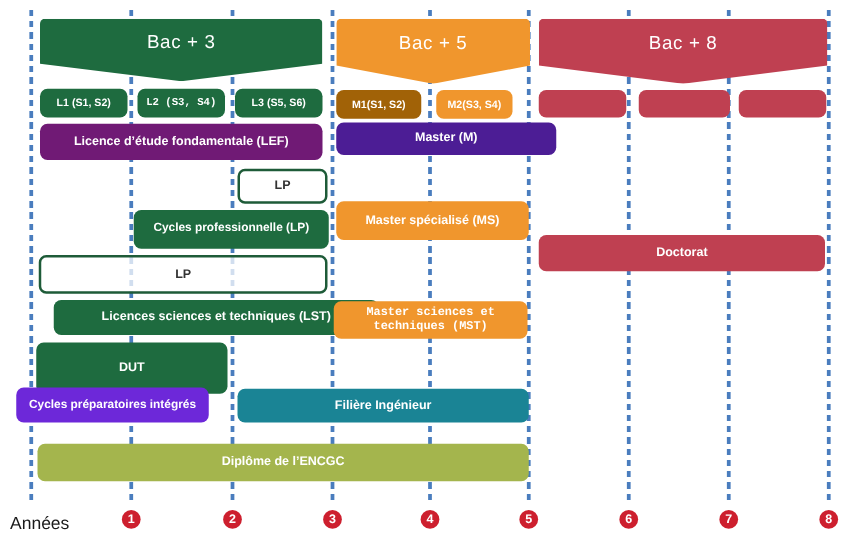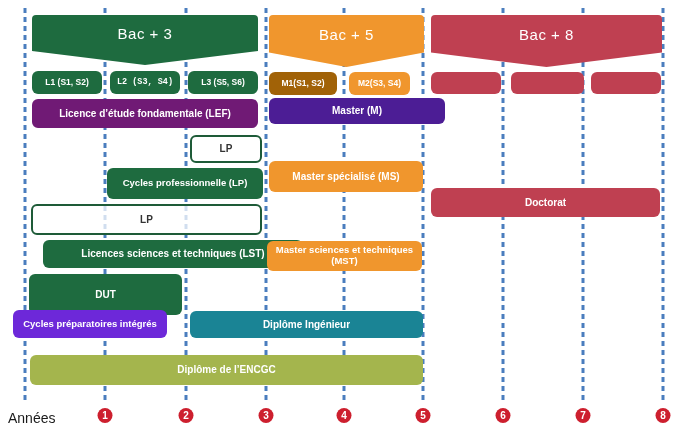--- a/index.html
+++ b/index.html
@@ -103,24 +103,24 @@
     <div class="box sm" style="left: 511px; top: 72px; width: 73px; height: 22px; background: rgb(191, 64, 81);"></div>
     <div class="box sm" style="left: 591px; top: 72px; width: 70px; height: 22px; background: rgb(191, 64, 81);"></div>
     <div class="box" style="left: 32px; top: 99px; width: 226px; height: 29px; background: #701a75;">Licence d’étude fondamentale (LEF)</div>
     <div class="box" style="left: 269px; top: 98px; width: 176px; height: 26px; background: #4c1d95;">Master (M)</div>
     <div class="box white" style="left: 190px; top: 135px; width: 72px; height: 28px; border-color: rgb(30, 91, 56); color: rgb(51, 51, 51);">LP</div>
     <div class="box fit" style="left: 107px; top: 168px; width: 156px; height: 31px; background: rgb(30, 107, 63);">Cycles professionnelle (LP)</div>
     <div class="box" style="left: 269px; top: 161px; width: 154px; height: 31px; background: rgb(240, 150, 45);">Master spécialisé (MS)</div>
     <div class="box white" style="left: 31px; top: 204px; width: 231px; height: 31px; border-color: rgb(30, 91, 56); color: rgb(51, 51, 51);">LP</div>
     <div class="box" style="left: 431px; top: 188px; width: 229px; height: 29px; background: rgb(191, 64, 81);">Doctorat</div>
     <div class="box" style="left: 31px; top: 240px; width: 260px; height: 28px; background: rgb(30, 107, 63); margin-left: 12px;">Licences sciences et techniques (LST)</div>
-    <div class="box wrap" style="left: 267px; top: 241px; width: 155px; height: 30px; background: rgb(240, 150, 45);">Master sciences et techniques (MST)</div>
+    <div class="box wrap" style="left: 267px; top: 241px; width: 155px; height: 30px; background: rgb(240, 150, 45); font-family: Liberation Mono, monospace;">Master sciences et techniques (MST)</div>
     <div class="box" style="left: 29px; top: 274px; width: 153px; height: 41px; background: rgb(30, 107, 63);">DUT</div>
     <div class="box fit" style="left: 13px; top: 310px; width: 154px; height: 28px; background: #6d28d9;">Cycles préparatoires intégrés</div>
-    <div class="box" style="left: 190px; top: 311px; width: 233px; height: 27px; background: rgb(26, 132, 149);">Diplôme Ingénieur</div>
+    <div class="box" style="left: 190px; top: 311px; width: 233px; height: 27px; background: rgb(26, 132, 149);">Filière Ingénieur</div>
     <div class="box" style="left: 30px; top: 342px; width: 393px; height: 30px; background: rgb(164, 181, 77); margin-top: 13px;">Diplôme de l’ENCGC</div>
     <div class="axis-label" style="color: rgb(26, 26, 26);">Années</div>
     <div class="year-circle" style="left: 105px; background: rgb(205, 31, 46);">1</div>
     <div class="year-circle" style="left: 186px; background: rgb(205, 31, 46);">2</div>
     <div class="year-circle" style="left: 266px; background: rgb(205, 31, 46);">3</div>
     <div class="year-circle" style="left: 344px; background: rgb(205, 31, 46);">4</div>
     <div class="year-circle" style="left: 423px; background: rgb(205, 31, 46);">5</div>
     <div class="year-circle" style="left: 503px; background: rgb(205, 31, 46);">6</div>
     <div class="year-circle" style="left: 583px; background: rgb(205, 31, 46);">7</div>
     <div class="year-circle" style="left: 663px; background: rgb(205, 31, 46);">8</div>

